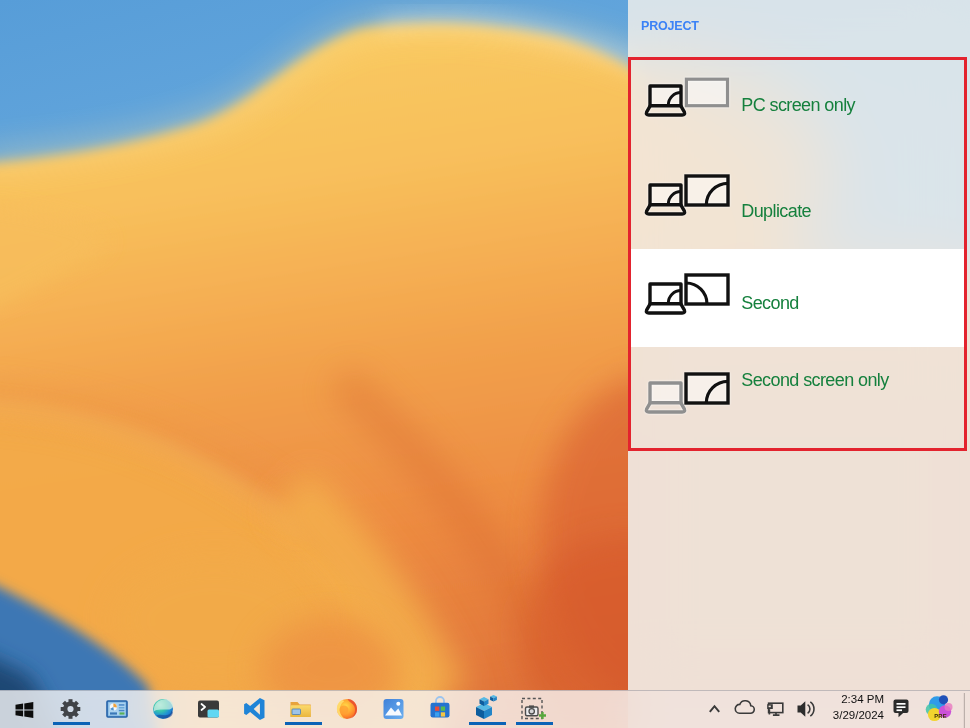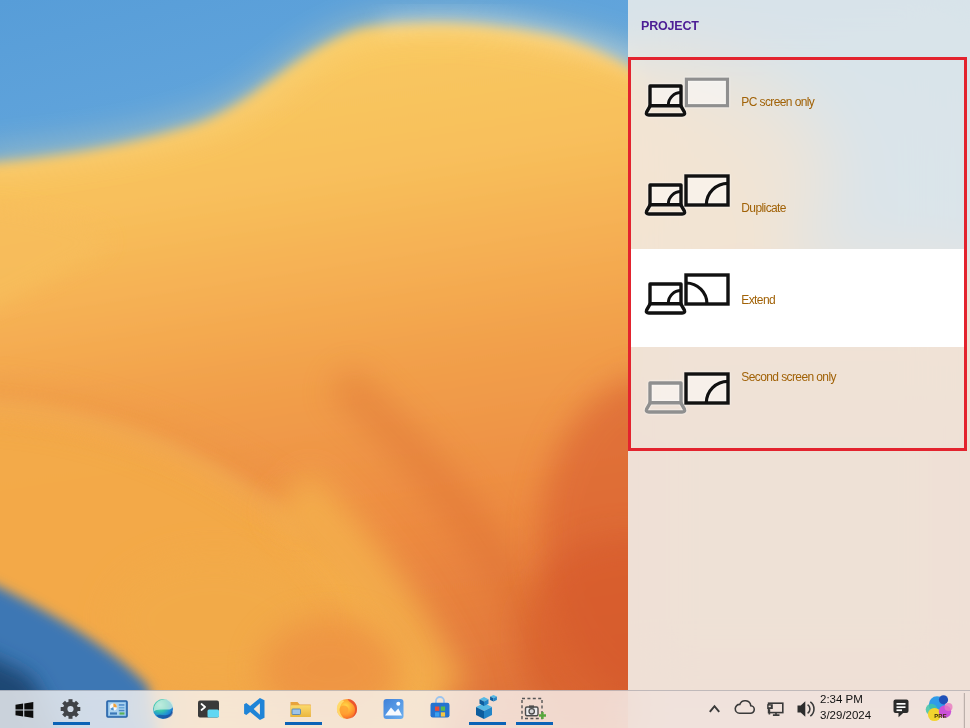--- a/index.html
+++ b/index.html
@@ -1,25 +1,25 @@
 <!DOCTYPE html>
 <html><head><meta charset="utf-8">
 <style>
 html,body{margin:0;padding:0;}
 body{width:970px;height:728px;overflow:hidden;position:relative;font-family:"Liberation Sans",sans-serif;}
 #wall{position:absolute;left:0;top:0;width:970px;height:728px;}
 #panel{position:absolute;left:628px;top:0;width:342px;height:690px;background:rgba(245,242,238,0.80);backdrop-filter:blur(30px) saturate(0.95);}
-#ptitle{position:absolute;left:641px;top:18.8px;font-size:12.5px;font-weight:bold;color:#4c1d95;letter-spacing:-0.2px;}
+#ptitle{position:absolute;left:641px;top:18.8px;font-size:12.5px;font-weight:bold;color:#3b82f6;letter-spacing:-0.2px;}
 #whiterow{position:absolute;left:631px;top:248.7px;width:333.5px;height:98.7px;background:#fff;}
 #redbox{position:absolute;left:627.5px;top:56.7px;width:333.2px;height:388.1px;border:3.3px solid #e3232e;}
-.rowlab{position:absolute;left:741.3px;font-size:12px;letter-spacing:-0.6px;color:#a16207;}
+.rowlab{position:absolute;left:741.3px;font-size:18px;letter-spacing:-0.6px;color:#15803d;}
 .ricon{position:absolute;left:642px;width:90px;height:48px;filter:drop-shadow(0 0 1px rgba(255,255,255,0.9));}
 #taskbar{position:absolute;left:0;top:690px;width:970px;height:38px;background:rgba(246,245,245,0.80);backdrop-filter:blur(22px);border-top:1px solid rgba(70,80,100,0.28);box-sizing:border-box;}
 .uline{position:absolute;top:722px;height:3px;width:37px;background:#0b63b6;}
-#clock{position:absolute;left:820px;top:691px;width:64px;text-align:left;font-size:11.5px;color:#111;line-height:16px;}
+#clock{position:absolute;left:820px;top:691px;width:64px;text-align:right;font-size:11.5px;color:#111;line-height:16px;}
 #tkicons{position:absolute;left:0;top:690px;}
 </style></head>
 <body>
 <svg id="wall" viewBox="0 0 970 728" preserveAspectRatio="none">
 <defs>
 <linearGradient id="sky" x1="0" y1="0" x2="0.35" y2="1">
 <stop offset="0" stop-color="#579dd8"></stop>
         <stop offset="0.45" stop-color="#6cacdf"></stop>
         <stop offset="1" stop-color="#79b0dd"></stop>
 </linearGradient>
@@ -104,21 +104,21 @@
 
 <svg class="ricon" style="top:270px" viewBox="0 0 90 48">
 <g fill="none" stroke="#111" stroke-width="3.4">
 <rect x="8" y="14" width="31" height="19.7" stroke-linejoin="round"></rect>
 <path d="M8.3,33.7 L4.6,40.2 Q3.6,43 6.8,43 L40.2,43 Q43.4,43 42.4,40.2 L38.7,33.7" stroke-linejoin="round"></path>
 <path d="M39,20.5 A12.7,12.7 0 0 0 26.3,33.2" stroke-width="3"></path>
 <rect x="44" y="5" width="42" height="29"></rect>
 <path d="M44,13 A21,21 0 0 1 65,34" stroke-width="3.2"></path>
 </g>
 </svg>
-<div class="rowlab" style="top:292.5px">Extend</div>
+<div class="rowlab" style="top:292.5px">Second</div>
 
 <svg class="ricon" style="top:369px" viewBox="0 0 90 48">
 <g fill="rgba(255,255,255,0.3)" stroke="#8f8f8f" stroke-width="3.4">
 <rect x="8" y="14" width="31" height="19.7" stroke-linejoin="round"></rect>
 <path d="M8.3,33.7 L4.6,40.2 Q3.6,43 6.8,43 L40.2,43 Q43.4,43 42.4,40.2 L38.7,33.7" fill="none" stroke-linejoin="round"></path>
 </g>
 <g fill="rgba(255,255,255,0.3)" stroke="#111" stroke-width="3.4">
 <rect x="44" y="5" width="42" height="29"></rect>
 <path d="M86,12.3 A21.7,21.7 0 0 0 64.3,34" fill="none" stroke-width="3.2"></path>
 </g>

